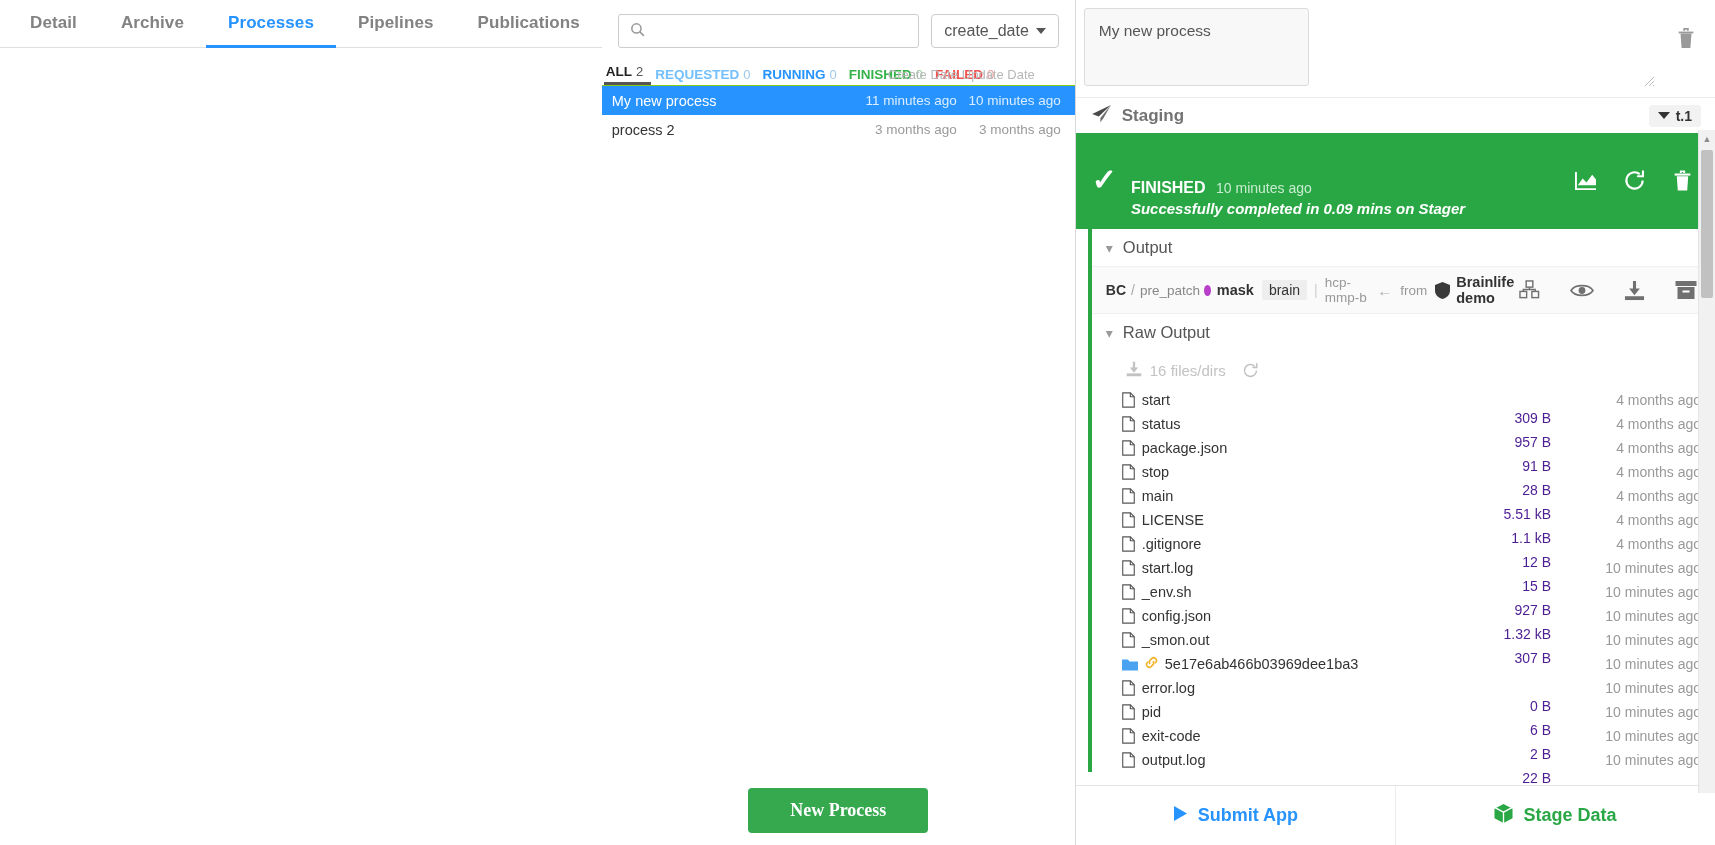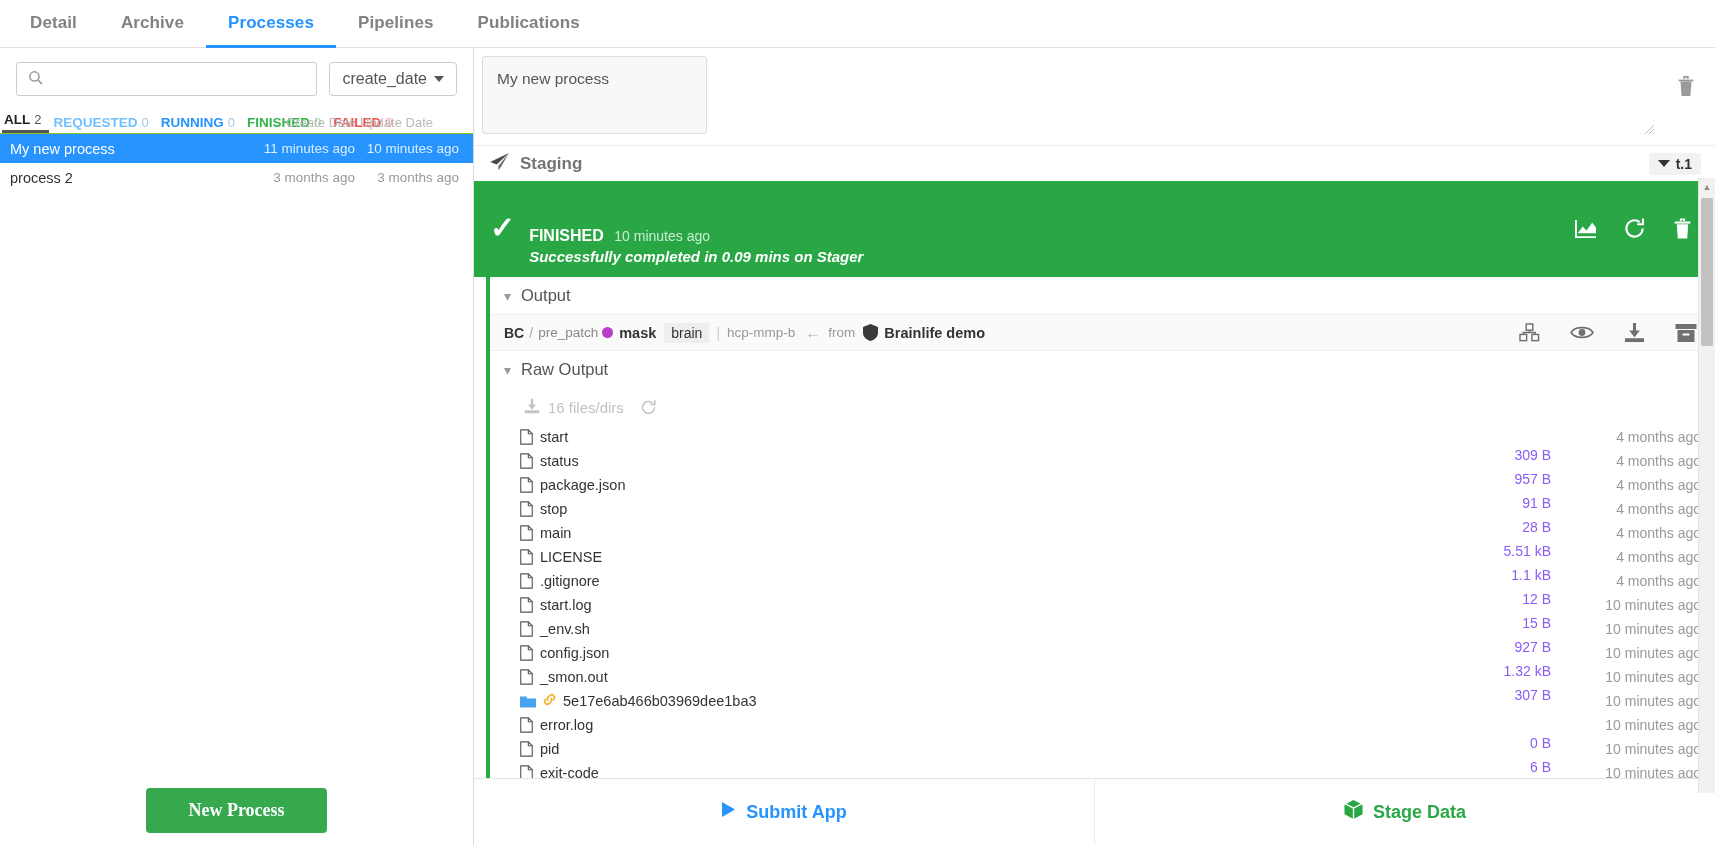--- a/index.html
+++ b/index.html
@@ -5,21 +5,21 @@
 <style>
   * { box-sizing: border-box; margin: 0; padding: 0; }
   html, body {
     width: 1715px; height: 845px;
     font-family: "Liberation Sans", sans-serif;
     background: #fff;
     overflow: hidden;
     font-size: 15px;
     color: #333;
   }
-  .app { position: relative; width: 1715px; height: 845px; display: flex; flex-direction: column; }
+  .app { position: relative; width: 1715px; height: 845px; display: flex; }
 
   
   .tabbar {
     height: 48px; min-height: 48px;
     border-bottom: 1px solid #e0e0e0;
     display: flex; align-items: stretch;
     padding-left: 8px;
     background: #fff;
   }
   .tab {
@@ -227,28 +227,28 @@
   .fhdr .fcount { display: flex; align-items: center; gap: 8px; cursor: pointer; }
 
   .filelist { }
   .frow {
     display: flex; align-items: center;
     height: 24px;
     padding: 0 14px 0 30px;
     font-size: 14.5px; color: #333; cursor: pointer;
   }
   .frow .fname { flex: 1; display: flex; align-items: center; gap: 7px; white-space: nowrap; }
-  .frow .fsize { width: 120px; text-align: right; color: #8b5cf6; font-size: 14px; margin-top: 36px; }
+  .frow .fsize { width: 120px; text-align: right; color: #4c1d95; font-size: 14px; margin-top: 36px; }
   .frow .fdate { width: 150px; text-align: right; color: #999; font-size: 14px; padding-left: 18px; }
   .linkicon { color: #f0b429; font-size: 13px; }
 
   
   .bottomacts {
     position: absolute; left: 0; right: 0; bottom: 0;
-    height: 67px;
+    height: 60px;
     display: flex; align-items: stretch;
     background: #fff; border-top: 1px solid #e4e4e4;
   }
   .bact {
     flex: 1; display: flex; align-items: center; justify-content: center;
     gap: 10px; cursor: pointer;
     font-size: 18px; font-weight: bold;
   }
   .bact + .bact { border-left: 1px solid #ececec; }
   .bact.submit { color: #2693ff; }

